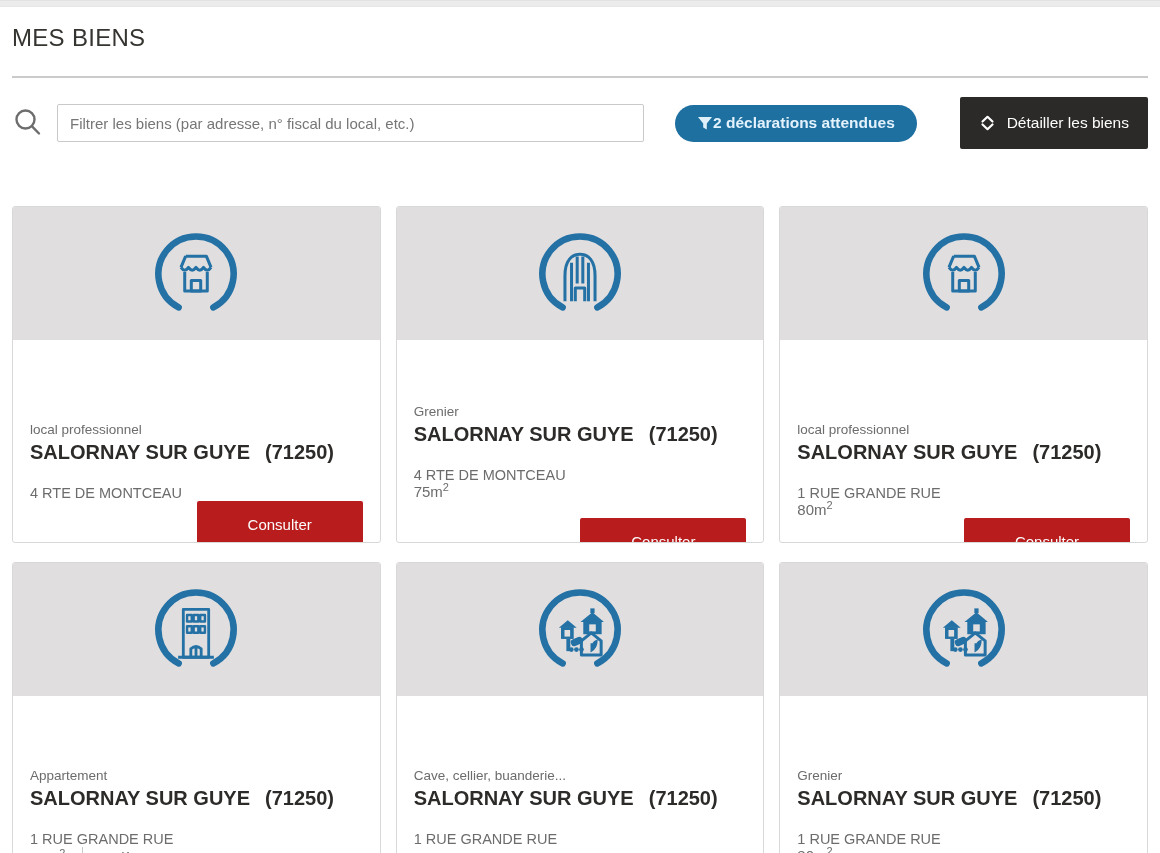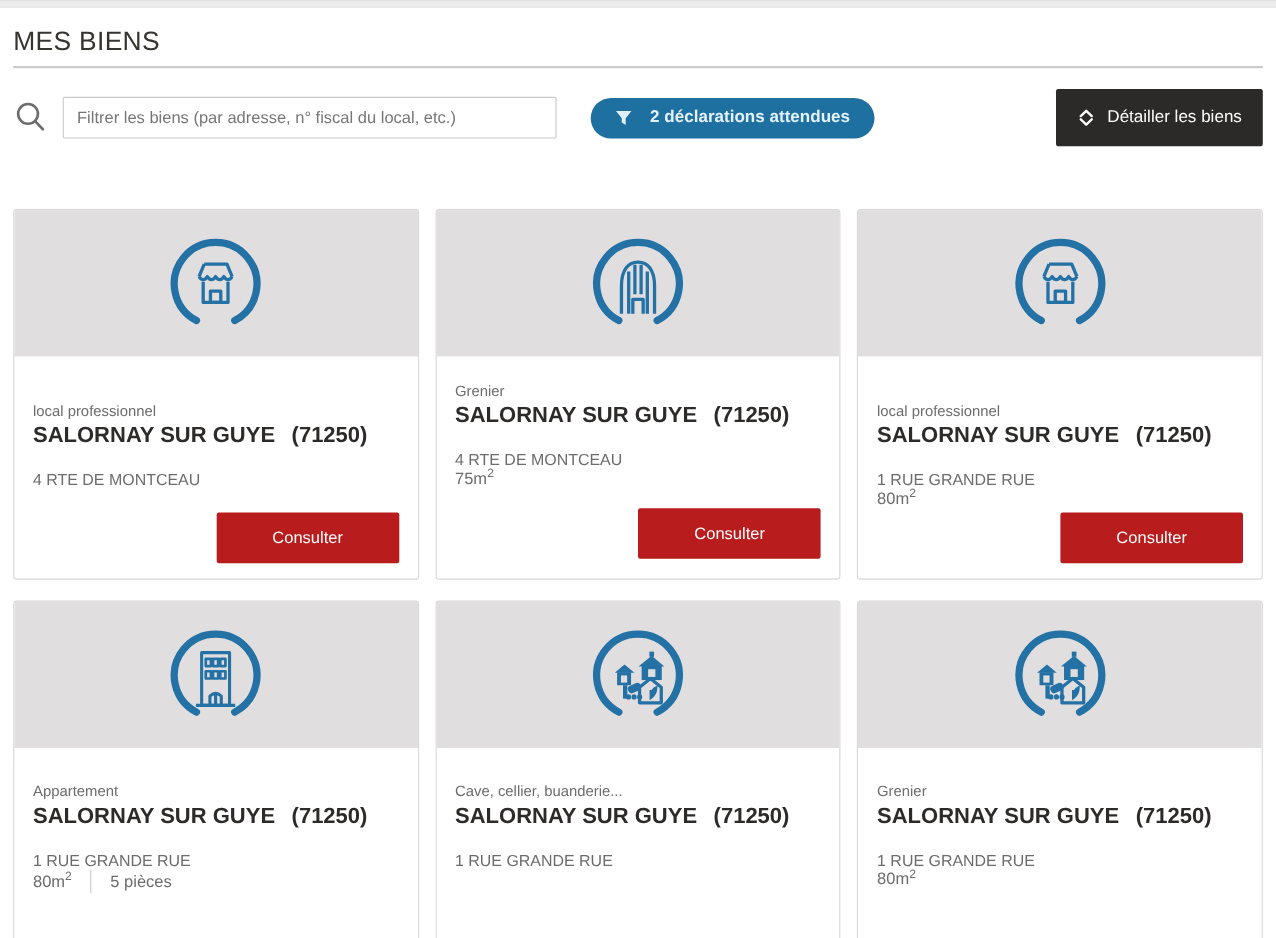--- a/index.html
+++ b/index.html
@@ -19,54 +19,54 @@
   }
   .app-title { font-size: 23px; font-weight: 500; color: #2e6e96; letter-spacing: .2px; }
   .lang-link { display: flex; align-items: center; gap: 7px; font-size: 15px; color: #464646; cursor: pointer; }
   .lang-link svg { display: block; }
   .gray-band { height: 7px; background: #ececec; border-top: 1px solid #e2e2e2; border-bottom: 1px solid #e6e6e6; }
 
   
   .main { padding: 0 12px; }
   .section-title {
     margin-top: 17px; font-size: 24px; font-weight: 500; color: #363430;
-    letter-spacing: .3px; padding-bottom: 8px; border-bottom: 2px solid #cbcbcb;
+    letter-spacing: .3px; padding-bottom: 24px; border-bottom: 2px solid #cbcbcb;
   }
 
   
   .toolbar { margin-top: 19px; display: flex; align-items: center; }
   .search-icon { flex: 0 0 auto; margin-right: 13px; }
   .search-input {
-    width: 449px; height: 38px; border: 1px solid #c9c9c9; border-radius: 2px;
+    width: 587px; height: 38px; border: 1px solid #c9c9c9; border-radius: 2px;
     padding: 0 12px; font-size: 15px; color: #333;
     font-family: "Liberation Sans", "DejaVu Sans", sans-serif; outline: none;
   }
   .search-input::placeholder { color: #767676; opacity: 1; }
   .pill-btn {
     margin-left: 31px; height: 37px; border: none; border-radius: 19px;
     background: #1e70a0; color: #e3f2fc; font-size: 15.5px; font-weight: 600;
-    display: flex; align-items: center; gap: 16px; padding: 0 22px; cursor: pointer;
+    display: flex; align-items: center; gap: 0; padding: 0 22px; cursor: pointer;
     font-family: "Liberation Sans", "DejaVu Sans", sans-serif;
   }
   .dark-btn {
     margin-left: auto; height: 52px; border: none; border-radius: 2px;
     background: #2b2a28; color: #fdfdfd; font-size: 15.5px;
     display: flex; align-items: center; gap: 11px; padding: 0 19px; cursor: pointer;
     font-family: "Liberation Sans", "DejaVu Sans", sans-serif;
   }
 
   
   .cards {
     margin-top: 57px; display: grid;
     grid-template-columns: repeat(3, 1fr);
     column-gap: 15px; row-gap: 19px;
   }
   .card {
     border: 1px solid #d8d8d8; border-radius: 3px; background: #fff;
-    height: 337px; display: flex; flex-direction: column; overflow: hidden;
+    height: 337px; display: flex; flex-direction: column; overflow: hidden; gap: 40px;
   }
   .card-media { height: 133px; background: #e0dede; display: flex; align-items: center; justify-content: center; flex: 0 0 auto; }
   .prop-icon { width: 94px; height: 94px; display: block; }
   .card-body { flex: 1; display: flex; flex-direction: column; padding: 42px 17px 14px 17px; }
   .cards .card:nth-child(2) .card-body { padding-top: 24px; }
   .cards .card:nth-child(n+4) .card-body { padding-top: 32px; }
   .type-label { font-size: 13.5px; color: #6c6c6c; margin-bottom: 2px; }
   .card-title { font-size: 20px; font-weight: 700; color: #2d2b29; line-height: 26px; }
   .card-title .postal { margin-left: 15px; }
   .card-address { font-size: 14.5px; color: #6c6c6c; margin-top: 20px; }

